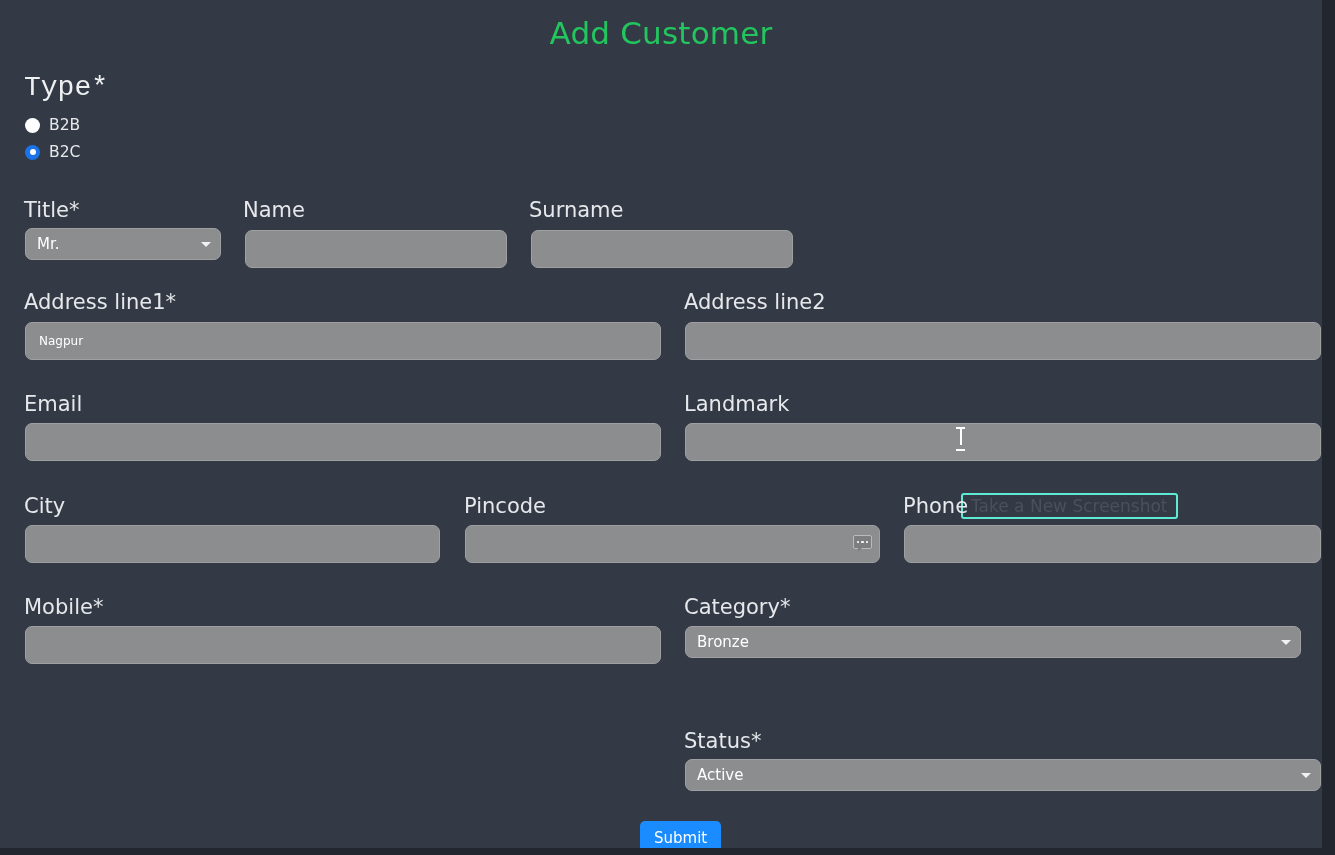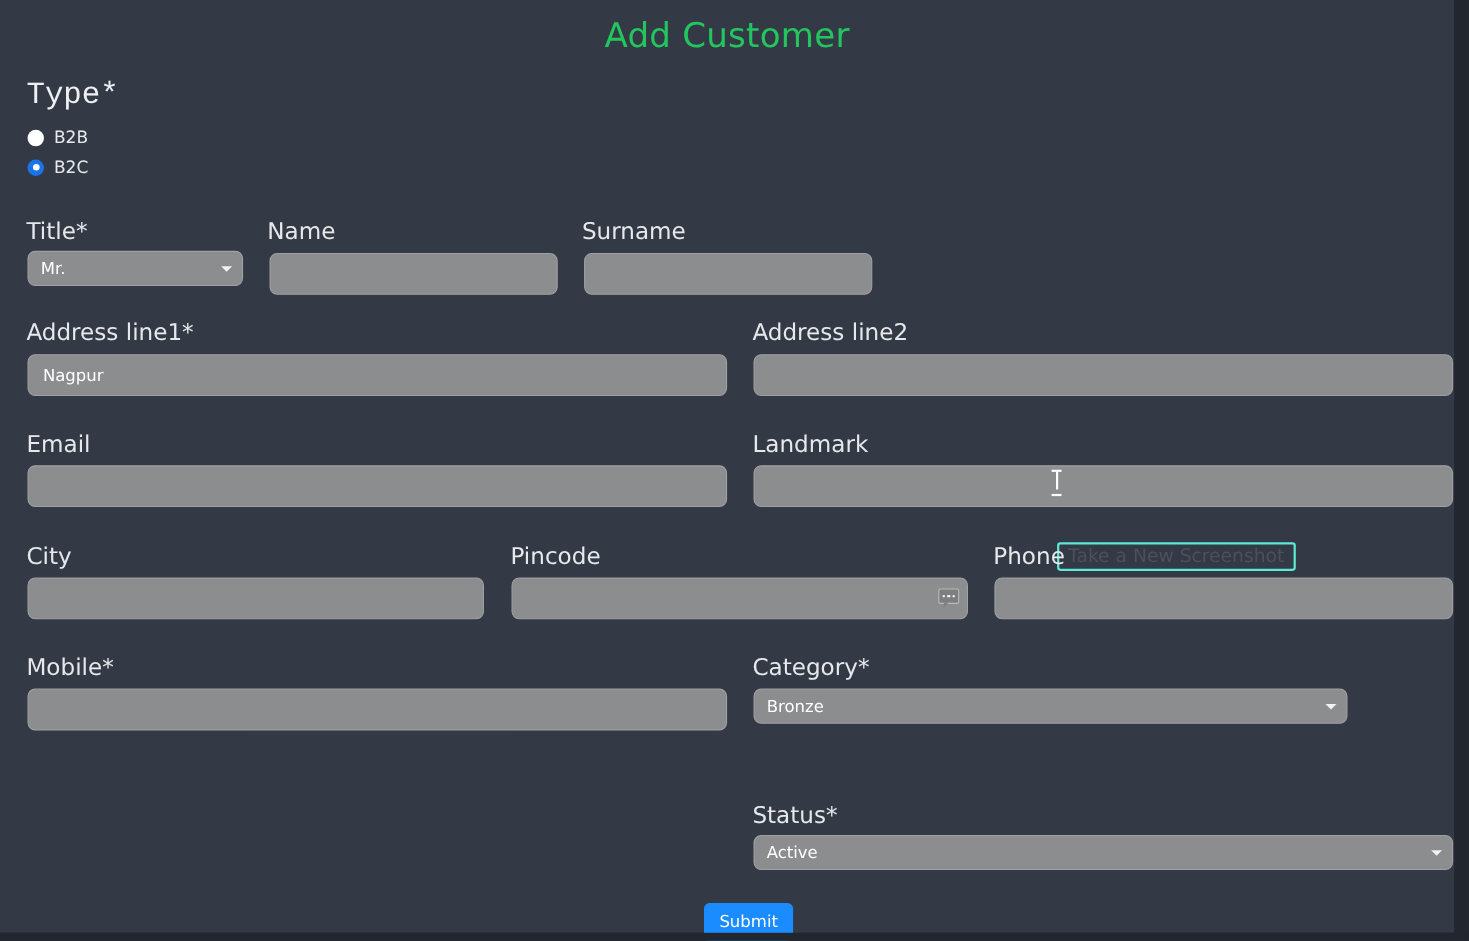--- a/index.html
+++ b/index.html
@@ -56,21 +56,21 @@
     white-space: nowrap;
   }
 
   .fld-input {
     position: absolute;
     background: #8b8d8f;
     border: 1px solid #9ea0a2;
     border-radius: 7px;
     height: 36px;
     font-family: "DejaVu Sans", sans-serif;
-    font-size: 15px;
+    font-size: 12px;
     color: #ffffff;
     padding: 0 13px;
     line-height: 34px;
     outline: none;
     overflow: hidden;
     white-space: nowrap;
   }
   .fld-input.tall { height: 38px; line-height: 36px; }
 
   .fld-select {
@@ -286,21 +286,21 @@
         <i></i>
     </span>
 
     <div class="fld-label" style="left:903px; top:496px;">Phone</div>
     <input class="fld-input tall" style="left: 904px; top: 525px; width: 417px;" value="" placeholder="">
 
     <div class="fld-label" style="left:24px; top:597px;">Mobile*</div>
     <input class="fld-input tall" style="left: 25px; top: 626px; width: 636px;" value="" placeholder="">
 
     <div class="fld-label" style="left:684px; top:597px;">Category*</div>
-    <div class="fld-select" style="left:685px; top:626px; width:540px;">
+    <div class="fld-select" style="left:685px; top:626px; width:616px;">
       <span>Bronze</span>
       <span class="caret"></span>
     </div>
 
     <div class="fld-label" style="left:684px; top:731px;">Status*</div>
     <div class="fld-select" style="left:685px; top:759px; width:636px;">
       <span>Active</span>
       <span class="caret"></span>
     </div>
 

